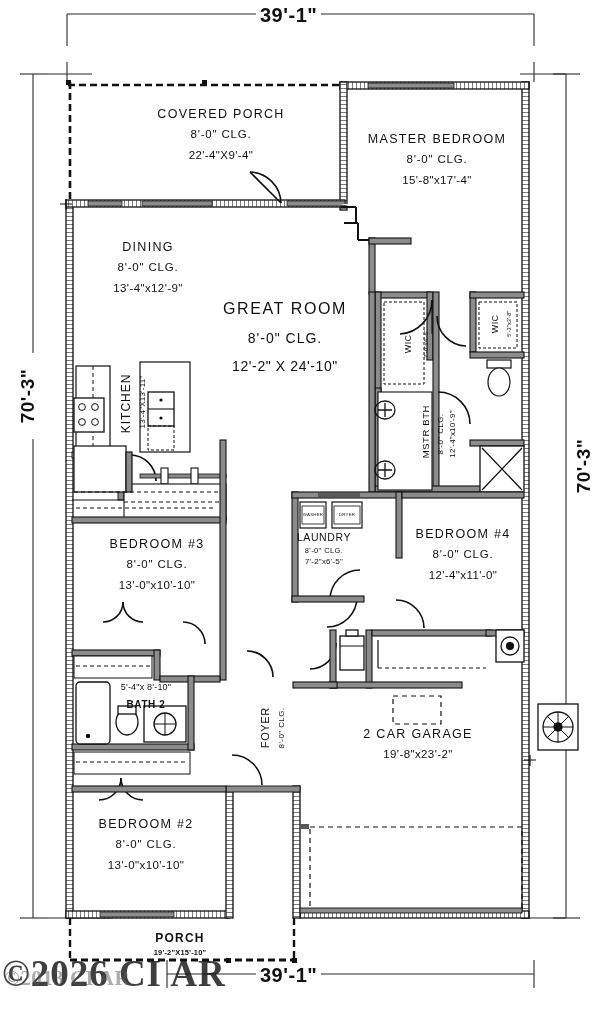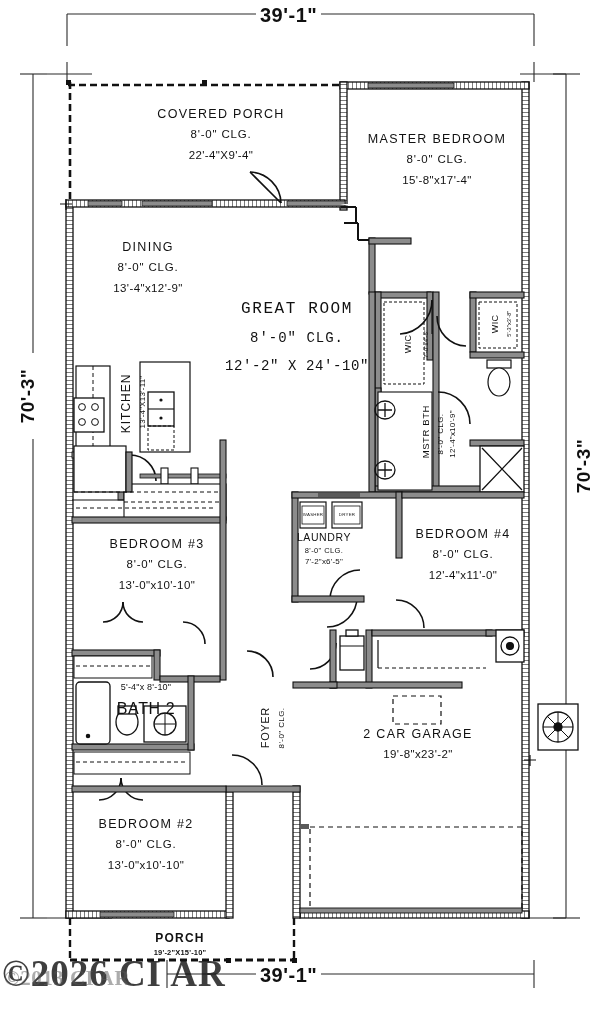--- a/index.html
+++ b/index.html
@@ -329,21 +329,21 @@
   <div class="cl">8'-0" CLG.</div>
   <div class="dm">15'-8"x17'-4"</div>
 </div>
 
 <div class="room" style="left:78px;top:238px;width:140px;">
   <div class="nm">DINING</div>
   <div class="cl">8'-0" CLG.</div>
   <div class="dm">13'-4"x12'-9"</div>
 </div>
 
-<div class="room big" style="left:212px;top:295px;width:170px;font-family:Liberation Mono, monospace;">
+<div class="room big" style="left:200px;top:295px;width:170px;">
   <div class="nm">GREAT ROOM</div>
   <div class="cl">8'-0" CLG.</div>
   <div class="dm">12'-2" X 24'-10"</div>
 </div>
 
 <div class="room sm rot90" style="left:86px;top:395px;width:80px;">
   <div class="nm" style="font-size:12px;letter-spacing:1px;">KITCHEN</div>
 </div>
 <div class="room sm rot90" style="left:103px;top:396px;width:80px;">
   <div class="dm" style="font-size:8px;">13'-4"X13'-11"</div>
@@ -391,21 +391,21 @@
 <div class="room" style="left:398px;top:525px;width:130px;">
   <div class="nm">BEDROOM #4</div>
   <div class="cl">8'-0" CLG.</div>
   <div class="dm">12'-4"x11'-0"</div>
 </div>
 
 <div class="room sm" style="left:96px;top:681px;width:100px;">
   <div class="dm" style="font-size:9px;">5'-4"x 8'-10"</div>
 </div>
 <div class="room sm" style="left:96px;top:698px;width:100px;">
-  <div class="nm" style="font-size:16px;">BATH 2</div>
+  <div class="nm" style="font-size:10px;font-weight:bold;">BATH 2</div>
 </div>
 
 <div class="room sm rot90" style="left:228px;top:720px;width:76px;">
   <div class="nm" style="font-size:11px;">FOYER</div>
 </div>
 <div class="room sm rot90" style="left:244px;top:722px;width:76px;">
   <div class="cl" style="font-size:8px;">8'-0" CLG.</div>
 </div>
 
 <div class="room" style="left:70px;top:815px;width:152px;">

